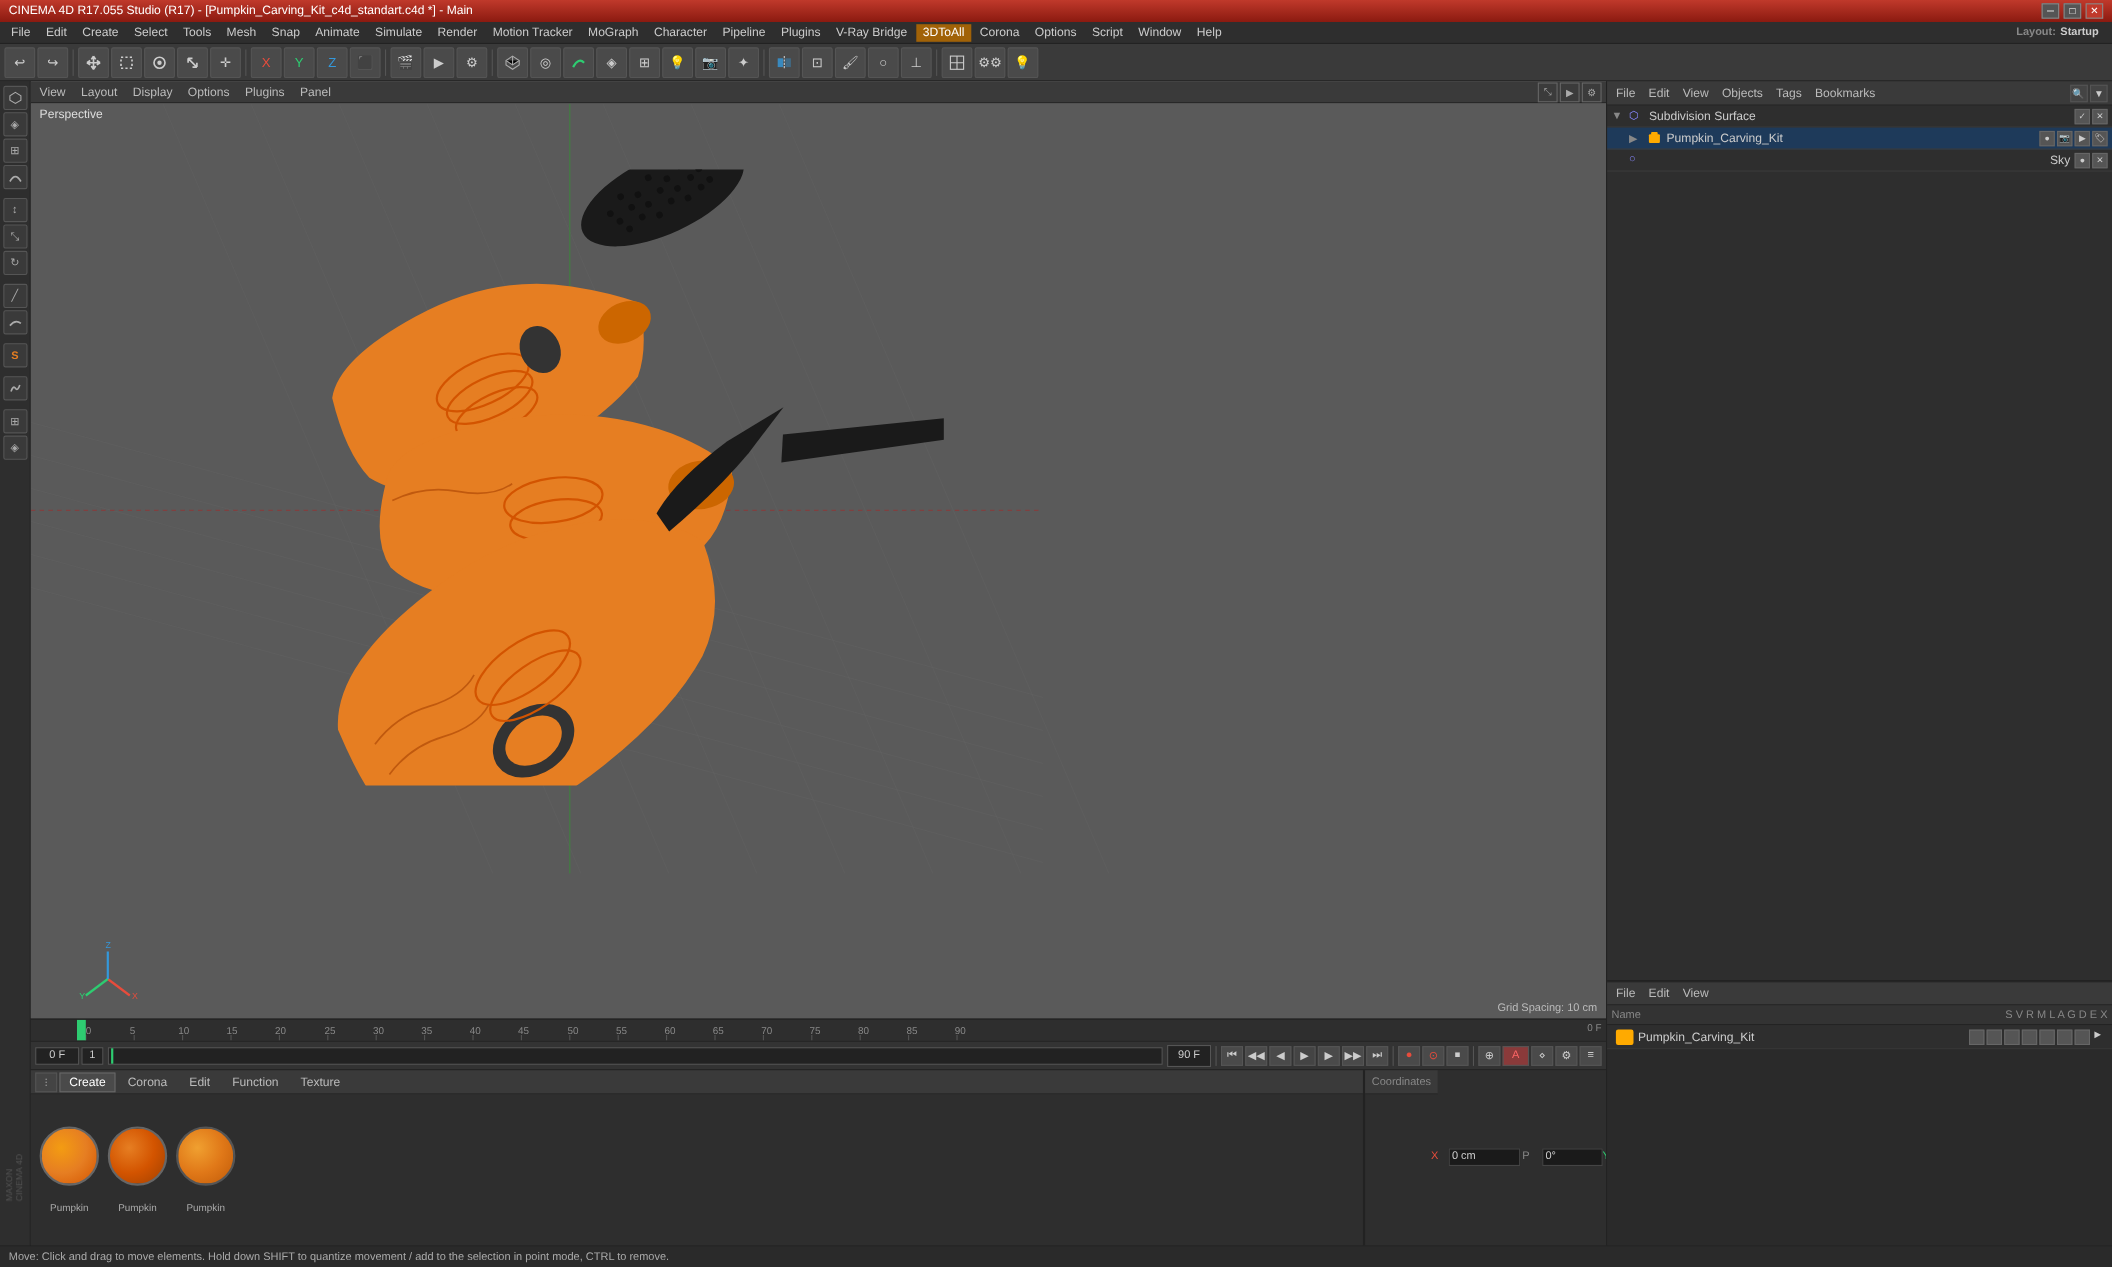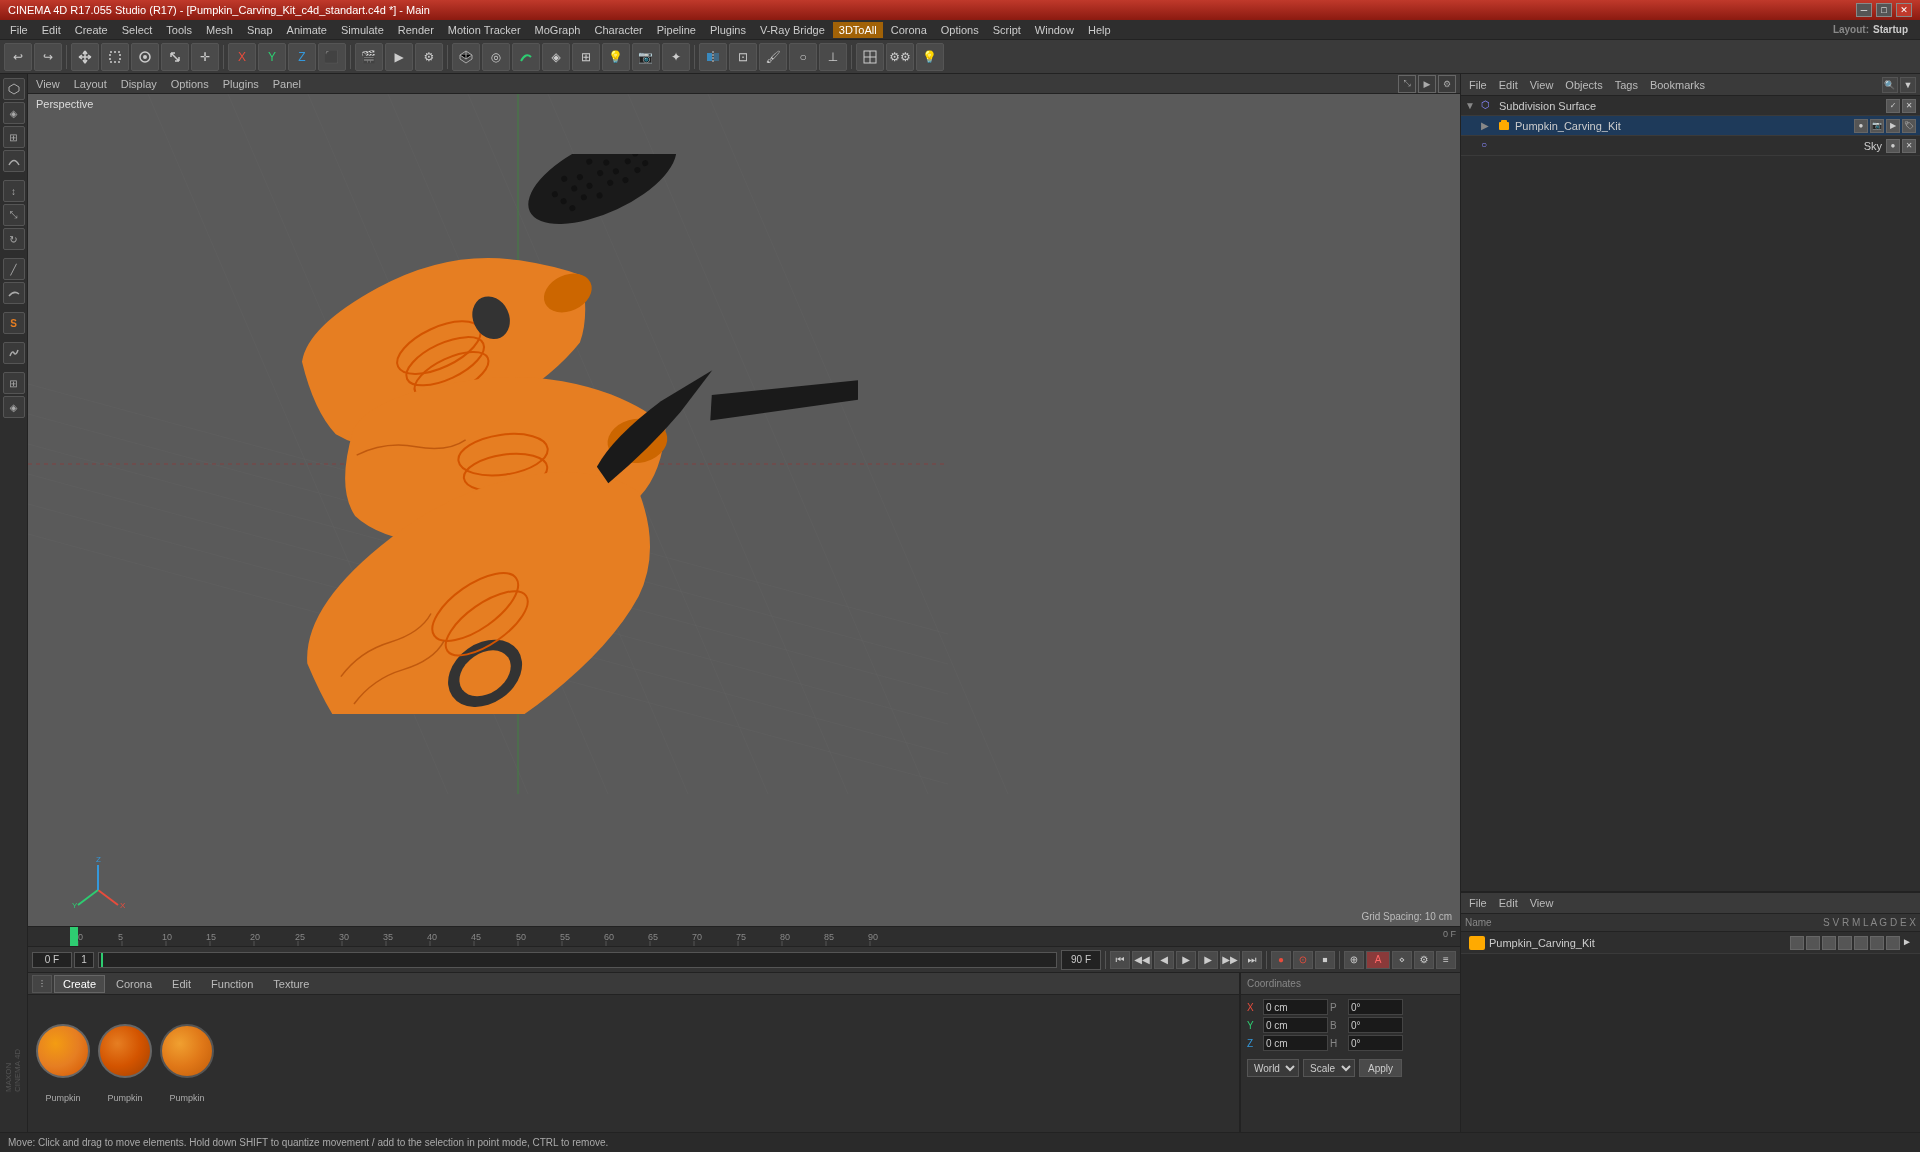--- a/index.html
+++ b/index.html
@@ -288,21 +288,21 @@
       margin-top: 15px;
     }
     .material-item { display: flex; flex-direction: column; align-items: center; }
 
     
     #coord-panel {
       width: 220px;
       background: #2e2e2e;
       border-left: 1px solid #222;
       display: flex;
-      flex-direction: column;
+      flex-direction: row;
       padding: 4px;
     }
     .coord-row {
       display: flex;
       align-items: center;
       gap: 2px;
       margin-bottom: 2px;
     }
     .coord-label { width: 14px; font-size: 10px; color: #888; }
     .coord-input {

